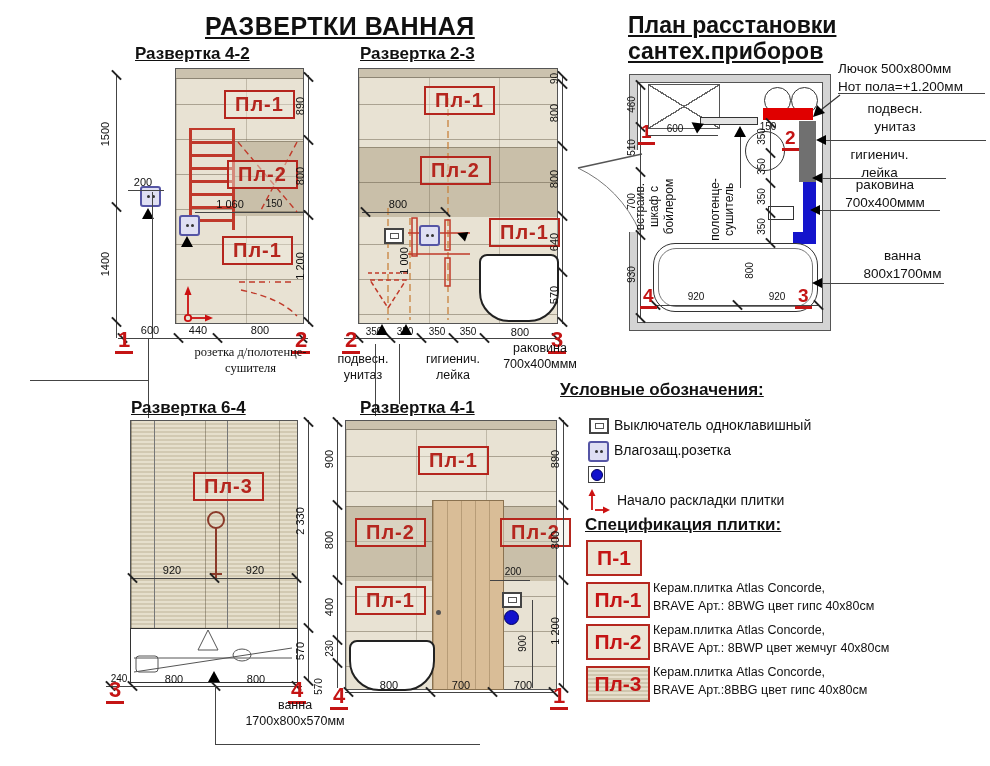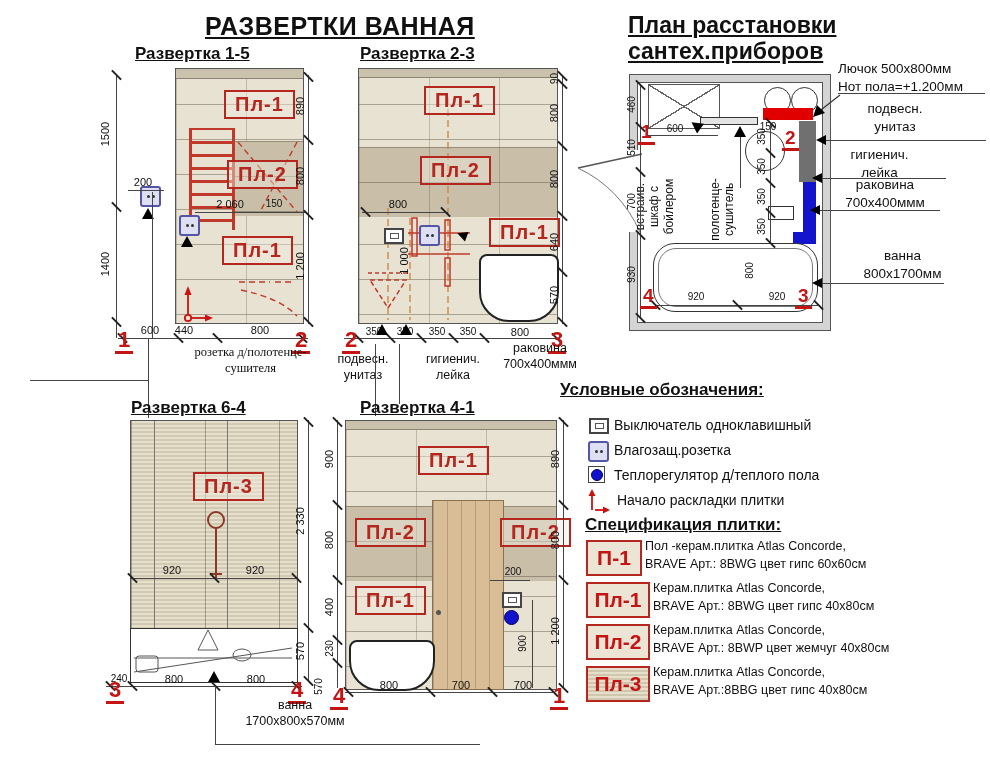--- a/index.html
+++ b/index.html
@@ -84,21 +84,21 @@
   .vtext{position:absolute;font-size:12px;white-space:pre-line;text-align:center;line-height:1.2;
          transform:rotate(-90deg);transform-origin:center;}
 </style>
 </head>
 <body>
 
 <div class="sheet">
 
   <div class="maintitle" style="left:205px;top:12px;">РАЗВЕРТКИ ВАННАЯ</div>
 
-  <div class="etitle" style="left:135px;top:44px;">Развертка 1-5</div>
+  <div class="etitle" style="left:135px;top:44px;">Развертка 4-2</div>
   <div class="wall" style="left:175px;top:68px;width:127px;height:254px;">
     <div class="zone-band" style="left:0;top:0;width:127px;height:9px;"></div>
     <div class="zone-dark" style="left:57px;top:72px;width:70px;height:75px;"></div>
   </div>
   <div class="rail" style="left:189px;top:128px;width:40px;height:102px;"></div>
 
   <svg class="abs" style="left:175px;top:68px;" width="130" height="256">
     <g stroke="#c03a2a" stroke-width="1.4" fill="none" stroke-dasharray="6 4">
       <line x1="63" y1="74" x2="122" y2="144"></line>
       <line x1="122" y1="74" x2="85" y2="144"></line>
@@ -143,30 +143,30 @@
   <div class="vl" style="left:308px;top:75px;height:249px;"></div>
   <div class="tick" style="left:308px;top:77px;"></div>
   <div class="tick" style="left:308px;top:140px;"></div>
   <div class="tick" style="left:308px;top:215px;"></div>
   <div class="tick" style="left:308px;top:322px;"></div>
   <div class="dv" style="left:300px;top:107px;">890</div>
   <div class="dv" style="left:300px;top:177px;">800</div>
   <div class="dv" style="left:300px;top:267px;">1 200</div>
 
   <div class="hl" style="left:195px;top:212px;width:110px;"></div>
-  <div class="d" style="left:230px;top:198px;">2 060</div>
+  <div class="d" style="left:230px;top:198px;">1 060</div>
   <div class="d dsm" style="left:274px;top:198px;">150</div>
 
   <div class="hl" style="left:118px;top:338px;width:190px;"></div>
   <div class="tick" style="left:122px;top:338px;"></div>
   <div class="tick" style="left:178px;top:338px;"></div>
   <div class="tick" style="left:217px;top:338px;"></div>
   <div class="tick" style="left:302px;top:338px;"></div>
   <div class="d" style="left:150px;top:324px;">600</div>
-  <div class="d" style="left:184px;top:324px;">440</div>
+  <div class="d" style="left:198px;top:324px;">440</div>
   <div class="d" style="left:260px;top:324px;">800</div>
   <div class="rn" style="left:115px;top:328px;">1</div>
   <div class="rn" style="left:292px;top:328px;">2</div>
 
   <div class="nt" style="left:183px;top:345px;width:135px;font-family:Liberation Serif, serif;">розетка д/полотенце-
 сушителя</div>
   <div class="vl" style="left:148px;top:338px;height:80px;"></div>
   <div class="hl" style="left:30px;top:380px;width:118px;"></div>
 
   <div class="etitle" style="left:360px;top:44px;">Развертка 2-3</div>
@@ -356,35 +356,32 @@
     </div>
   <div class="legtext" style="left:614px;top:417px;">Выключатель одноклавишный</div>
   <div class="sock legicon" style="left:588px;top:441px;">
       <i></i>
       <i></i>
     </div>
   <div class="legtext" style="left:614px;top:442px;">Влагозащ.розетка</div>
   <div class="abs" style="left:588px;top:466px;width:15px;height:15px;border:1.5px solid #444;background:#fff;display:flex;align-items:center;justify-content:center;">
     <span class="thermo" style="position:static;width:10px;height:10px;"></span>
   </div>
-  <div class="legtext" style="left:614px;top:467px;">Теплорегулятор д/теплого пола</div>
   <svg class="legicon" style="left:586px;top:488px;" width="26" height="26">
     <g stroke="#cc1111" stroke-width="1.8" fill="#cc1111">
       <line x1="6" y1="22" x2="6" y2="6"></line>
         <polygon points="2.5,8 9.5,8 6,1" stroke="none"></polygon>
       <line x1="9" y1="22" x2="19" y2="22"></line>
         <polygon points="17,18.5 17,25.5 24,22" stroke="none"></polygon>
     </g>
   </svg>
   <div class="legtext" style="left:617px;top:492px;">Начало раскладки плитки</div>
 
   <div class="sectitle" style="left:585px;top:515px;">Спецификация  плитки:</div>
   <div class="badge" style="left:586px;top:540px;width:52px;">П-1</div>
-  <div class="spectext" style="left:645px;top:537px;width:290px;">Пол -керам.плитка Atlas Concorde,
-BRAVE Арт.: 8BWG цвет гипс 60x60см</div>
   <div class="badge" style="left:586px;top:582px;width:60px;">Пл-1</div>
   <div class="spectext" style="left:653px;top:579px;width:290px;">Керам.плитка Atlas Concorde,
 BRAVE Арт.: 8BWG цвет гипс 40x80см</div>
   <div class="badge" style="left:586px;top:624px;width:60px;">Пл-2</div>
   <div class="spectext" style="left:653px;top:621px;width:300px;">Керам.плитка Atlas Concorde,
 BRAVE Арт.:  8BWP  цвет жемчуг 40x80см</div>
   <div class="badge striped" style="left:586px;top:666px;width:60px;">Пл-3</div>
   <div class="spectext" style="left:653px;top:663px;width:290px;">Керам.плитка Atlas Concorde,
 BRAVE Арт.:8BBG  цвет гипс 40x80см</div>
 

